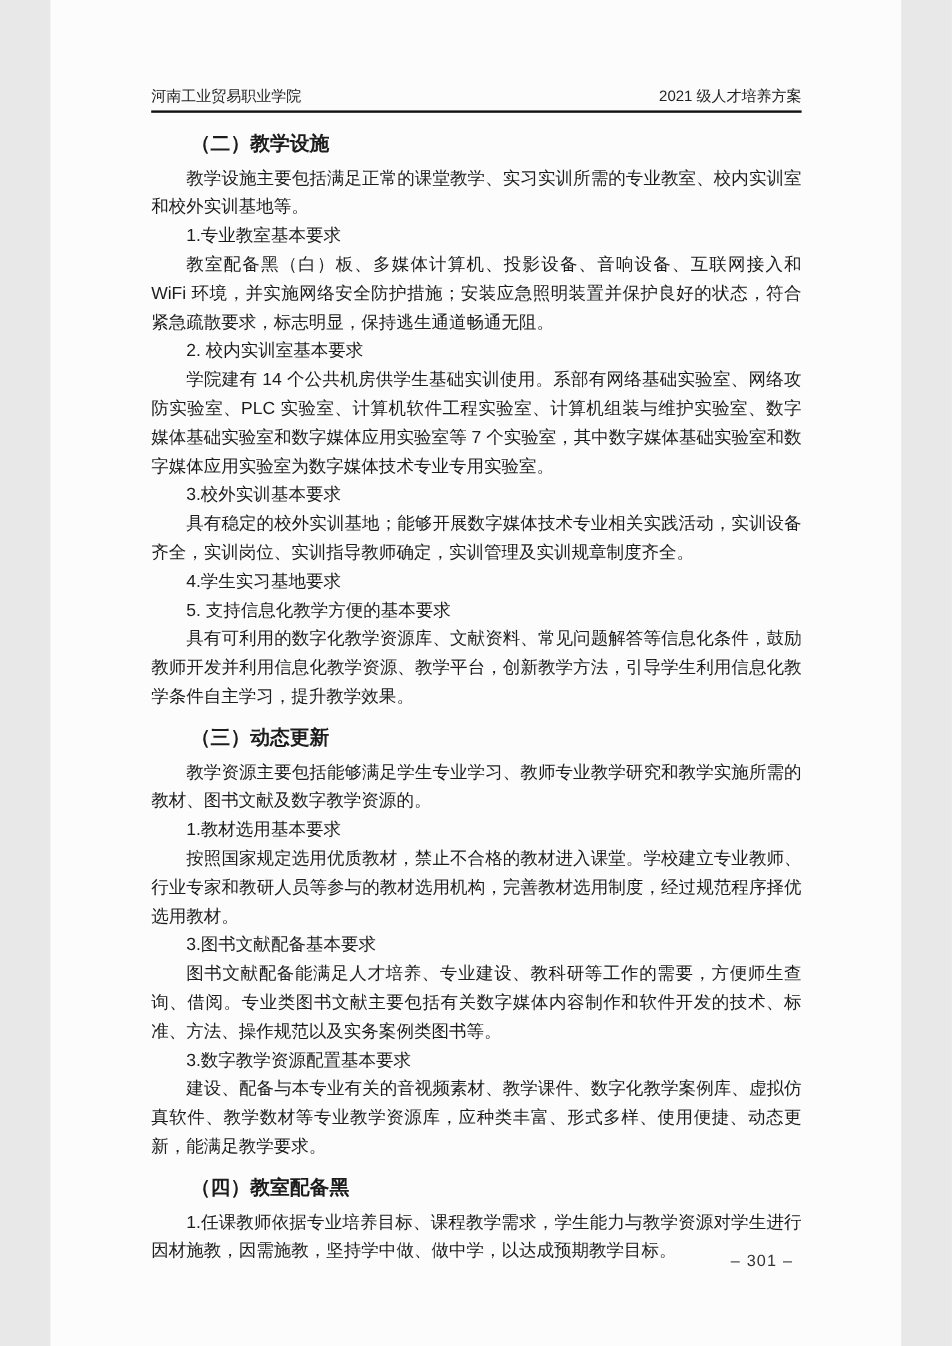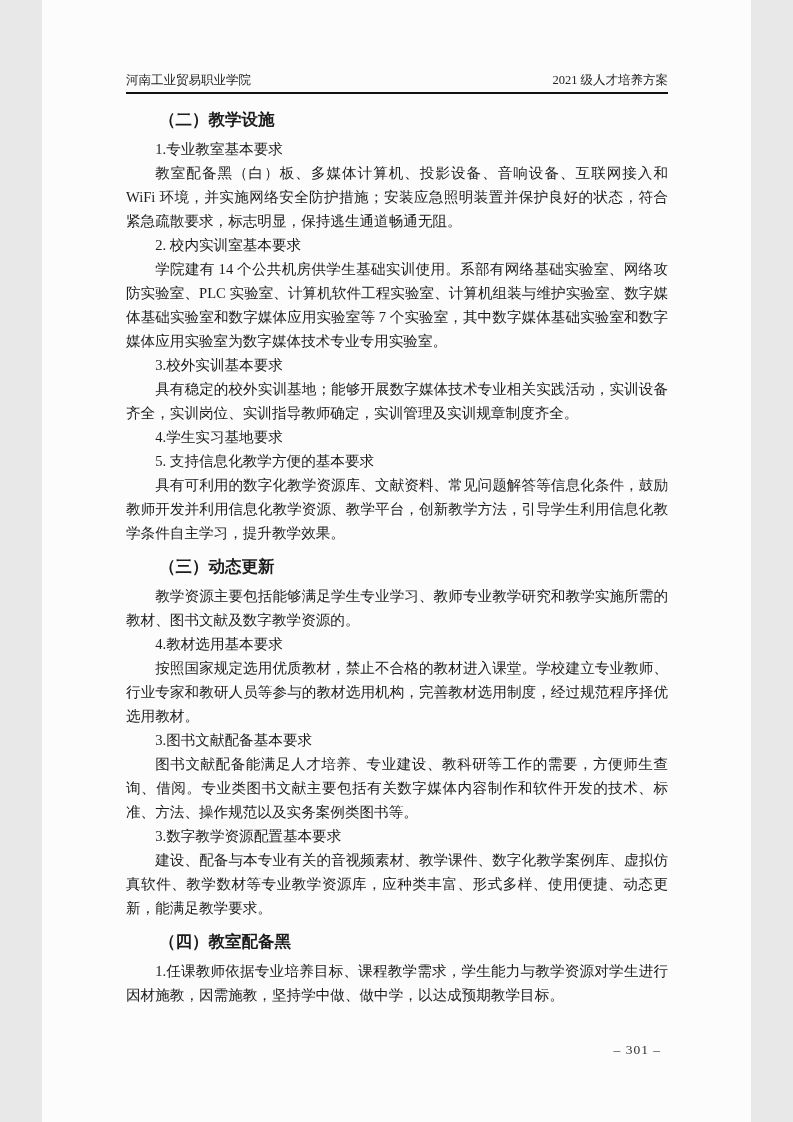--- a/index.html
+++ b/index.html
@@ -7,21 +7,21 @@
     padding: 0;
     background: #e8e8e8;
   }
   .page {
     position: relative;
     width: 709px;
     height: 1122px;
     background: #fcfcfc;
     margin: 0 auto;
     overflow: hidden;
-    font-family: Liberation Serif, serif;
+    font-family: Liberation Sans, sans-serif;
     color: #1c1c1c;
   }
   .content {
     position: absolute;
     left: 84px;
     right: 83px;
     top: 0;
   }
   .page-header {
     display: flex;
@@ -67,32 +67,33 @@
 <body>
 
 <div class="page">
   <div class="content">
     <div class="page-header">
       <span>河南工业贸易职业学院</span>
       <span>2021 级人才培养方案</span>
     </div>
     <div class="doc-body" id="doc-body">
         <h2 class="sec-heading">（二）教学设施</h2>
+        <p class="para">教学设施主要包括满足正常的课堂教学、实习实训所需的专业教室、校内实训室和校外实训基地等。</p>
         <p class="item">1.专业教室基本要求</p>
         <p class="para">教室配备黑（白）板、多媒体计算机、投影设备、音响设备、互联网接入和 WiFi 环境，并实施网络安全防护措施；安装应急照明装置并保护良好的状态，符合紧急疏散要求，标志明显，保持逃生通道畅通无阻。</p>
         <p class="item">2.  校内实训室基本要求</p>
         <p class="para">学院建有 14 个公共机房供学生基础实训使用。系部有网络基础实验室、网络攻防实验室、PLC 实验室、计算机软件工程实验室、计算机组装与维护实验室、数字媒体基础实验室和数字媒体应用实验室等 7 个实验室，其中数字媒体基础实验室和数字媒体应用实验室为数字媒体技术专业专用实验室。</p>
         <p class="item">3.校外实训基本要求</p>
         <p class="para">具有稳定的校外实训基地；能够开展数字媒体技术专业相关实践活动，实训设备齐全，实训岗位、实训指导教师确定，实训管理及实训规章制度齐全。</p>
         <p class="item">4.学生实习基地要求</p>
         <p class="item">5.  支持信息化教学方便的基本要求</p>
         <p class="para">具有可利用的数字化教学资源库、文献资料、常见问题解答等信息化条件，鼓励教师开发并利用信息化教学资源、教学平台，创新教学方法，引导学生利用信息化教学条件自主学习，提升教学效果。</p>
         <h2 class="sec-heading">（三）动态更新</h2>
         <p class="para">教学资源主要包括能够满足学生专业学习、教师专业教学研究和教学实施所需的教材、图书文献及数字教学资源的。</p>
-        <p class="item">4.教材选用基本要求</p>
+        <p class="item">1.教材选用基本要求</p>
         <p class="para">按照国家规定选用优质教材，禁止不合格的教材进入课堂。学校建立专业教师、行业专家和教研人员等参与的教材选用机构，完善教材选用制度，经过规范程序择优选用教材。</p>
         <p class="item">3.图书文献配备基本要求</p>
         <p class="para">图书文献配备能满足人才培养、专业建设、教科研等工作的需要，方便师生查询、借阅。专业类图书文献主要包括有关数字媒体内容制作和软件开发的技术、标准、方法、操作规范以及实务案例类图书等。</p>
         <p class="item">3.数字教学资源配置基本要求</p>
         <p class="para">建设、配备与本专业有关的音视频素材、教学课件、数字化教学案例库、虚拟仿真软件、教学数材等专业教学资源库，应种类丰富、形式多样、使用便捷、动态更新，能满足教学要求。</p>
         <h2 class="sec-heading">（四）教室配备黑</h2>
         <p class="para">1.任课教师依据专业培养目标、课程教学需求，学生能力与教学资源对学生进行因材施教，因需施教，坚持学中做、做中学，以达成预期教学目标。</p>
       </div>
   </div>
   <div class="page-number">– 301 –</div>

